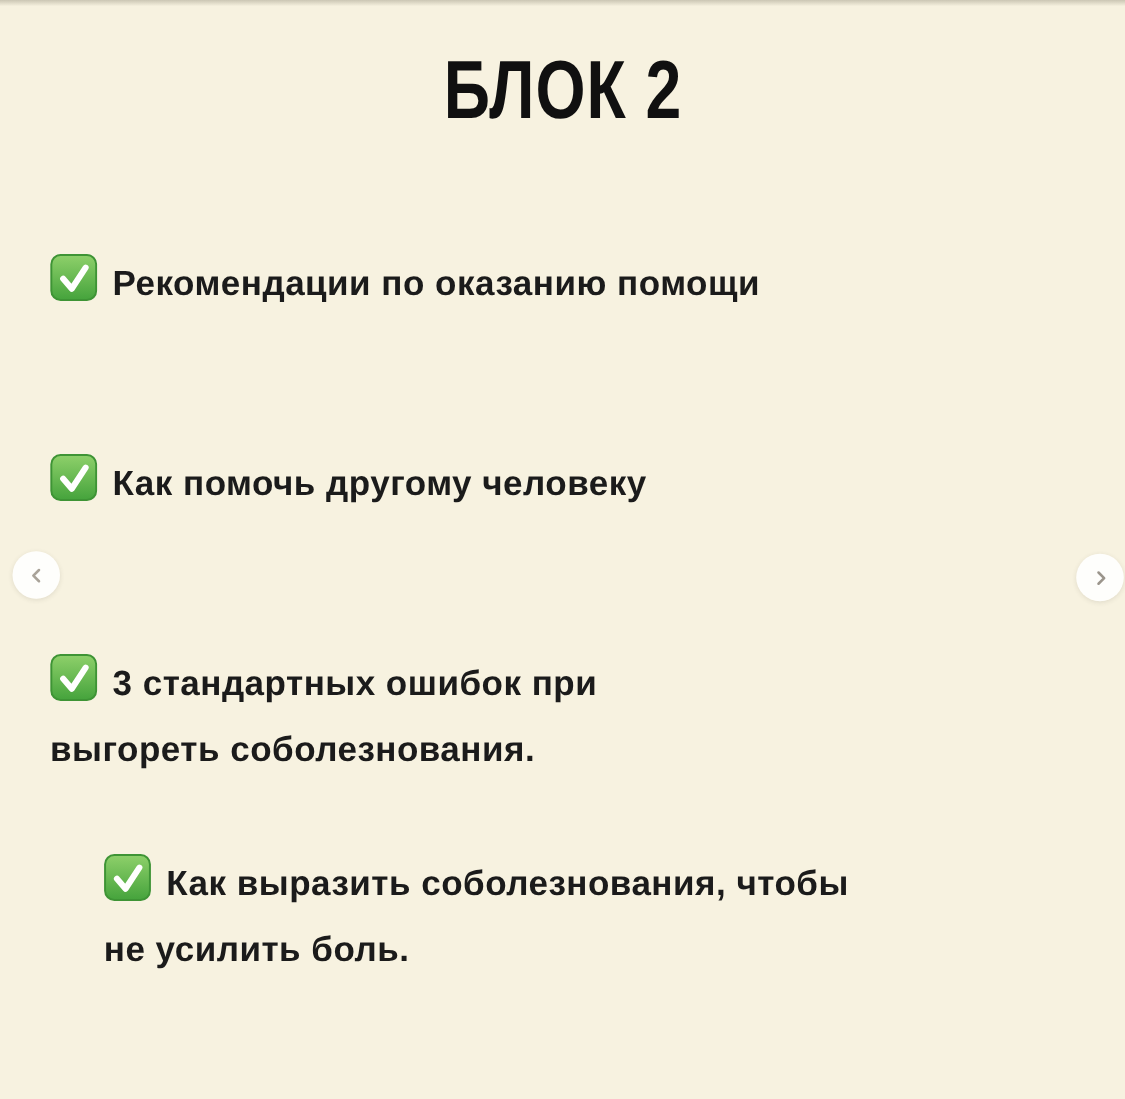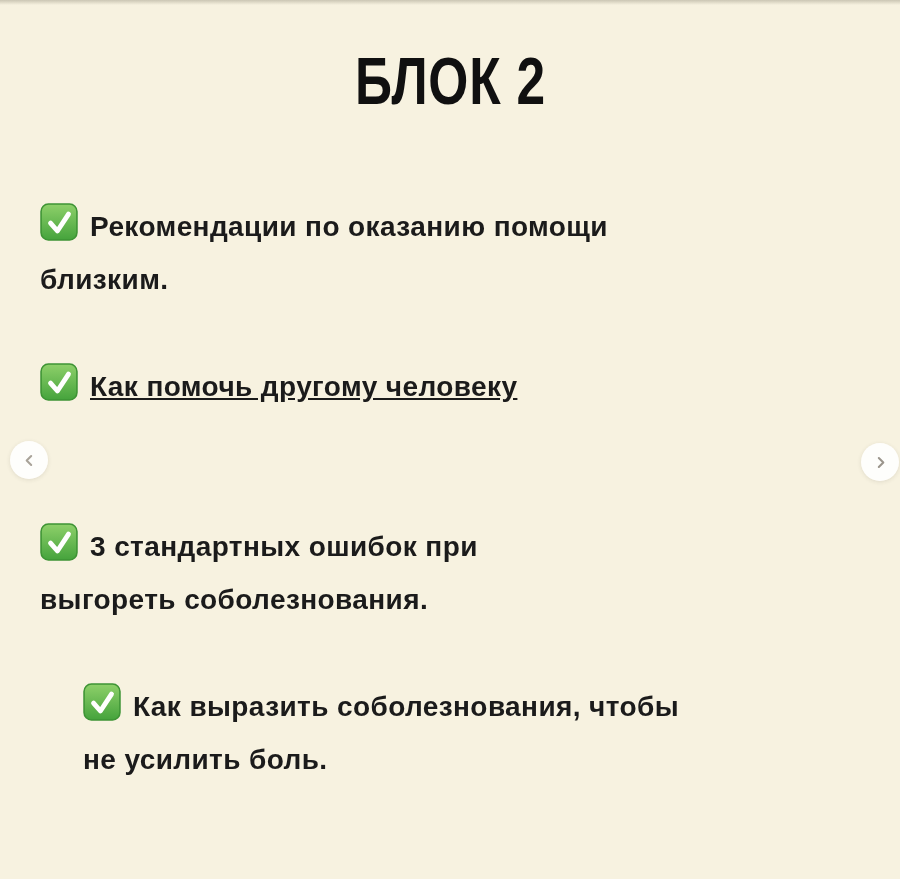--- a/index.html
+++ b/index.html
@@ -17,21 +17,21 @@
   .top-edge {
     position: absolute;
     top: 0; left: 0; right: 0;
     height: 5px;
     background: linear-gradient(to bottom, rgba(90,85,65,0.28), rgba(90,85,65,0));
     pointer-events: none;
   }
 
   .slide-title {
     position: absolute;
-    top: 48px;
+    top: 38px;
     left: 0;
     width: 100%;
     text-align: center;
     font-size: 66px;
     font-weight: bold;
     color: #101010;
     line-height: 1.0;
   }
   .slide-title .squeeze {
     display: inline-block;
@@ -51,21 +51,21 @@
     left: 40px;
     width: 850px;
     font-size: 28px;
     line-height: 53px;
     font-weight: bold;
     color: #1b1b1b;
     letter-spacing: 0.4px;
     white-space: nowrap;
   }
   .topic-item.pos-1 { top: 200px; }
-  .topic-item.pos-2 { top: 360px; text-decoration: underline; }
+  .topic-item.pos-2 { top: 360px; }
   .topic-item.pos-3 { top: 520px; }
   .topic-item.pos-4 { top: 680px; margin-left: 43px; }
 
   .check-emoji {
     width: 38px;
     height: 38px;
     vertical-align: -5px;
     margin-right: 12px;
   }
 
@@ -107,21 +107,20 @@
 
   <h1 class="slide-title"><span class="squeeze">БЛОК 2</span></h1>
 
   <div class="topics">
 
     <p class="topic-item pos-1">
       <svg class="check-emoji" viewBox="0 0 36 36">
         <rect x="1" y="1" width="34" height="34" rx="7" fill="url(#checkGrad)" stroke="#3e9435" stroke-width="1.5"></rect>
         <path d="M10 19 l6.5 7.5 L27 10.5" fill="none" stroke="#ffffff" stroke-width="4.6" stroke-linecap="round" stroke-linejoin="round"></path>
       </svg><span>Рекомендации по оказанию помощи</span><br>
-      <span>близким.</span>
     </p>
 
     <p class="topic-item pos-2">
       <svg class="check-emoji" viewBox="0 0 36 36">
         <rect x="1" y="1" width="34" height="34" rx="7" fill="url(#checkGrad)" stroke="#3e9435" stroke-width="1.5"></rect>
         <path d="M10 19 l6.5 7.5 L27 10.5" fill="none" stroke="#ffffff" stroke-width="4.6" stroke-linecap="round" stroke-linejoin="round"></path>
       </svg><span>Как помочь другому человеку</span><br>
     </p>
 
     <p class="topic-item pos-3">

